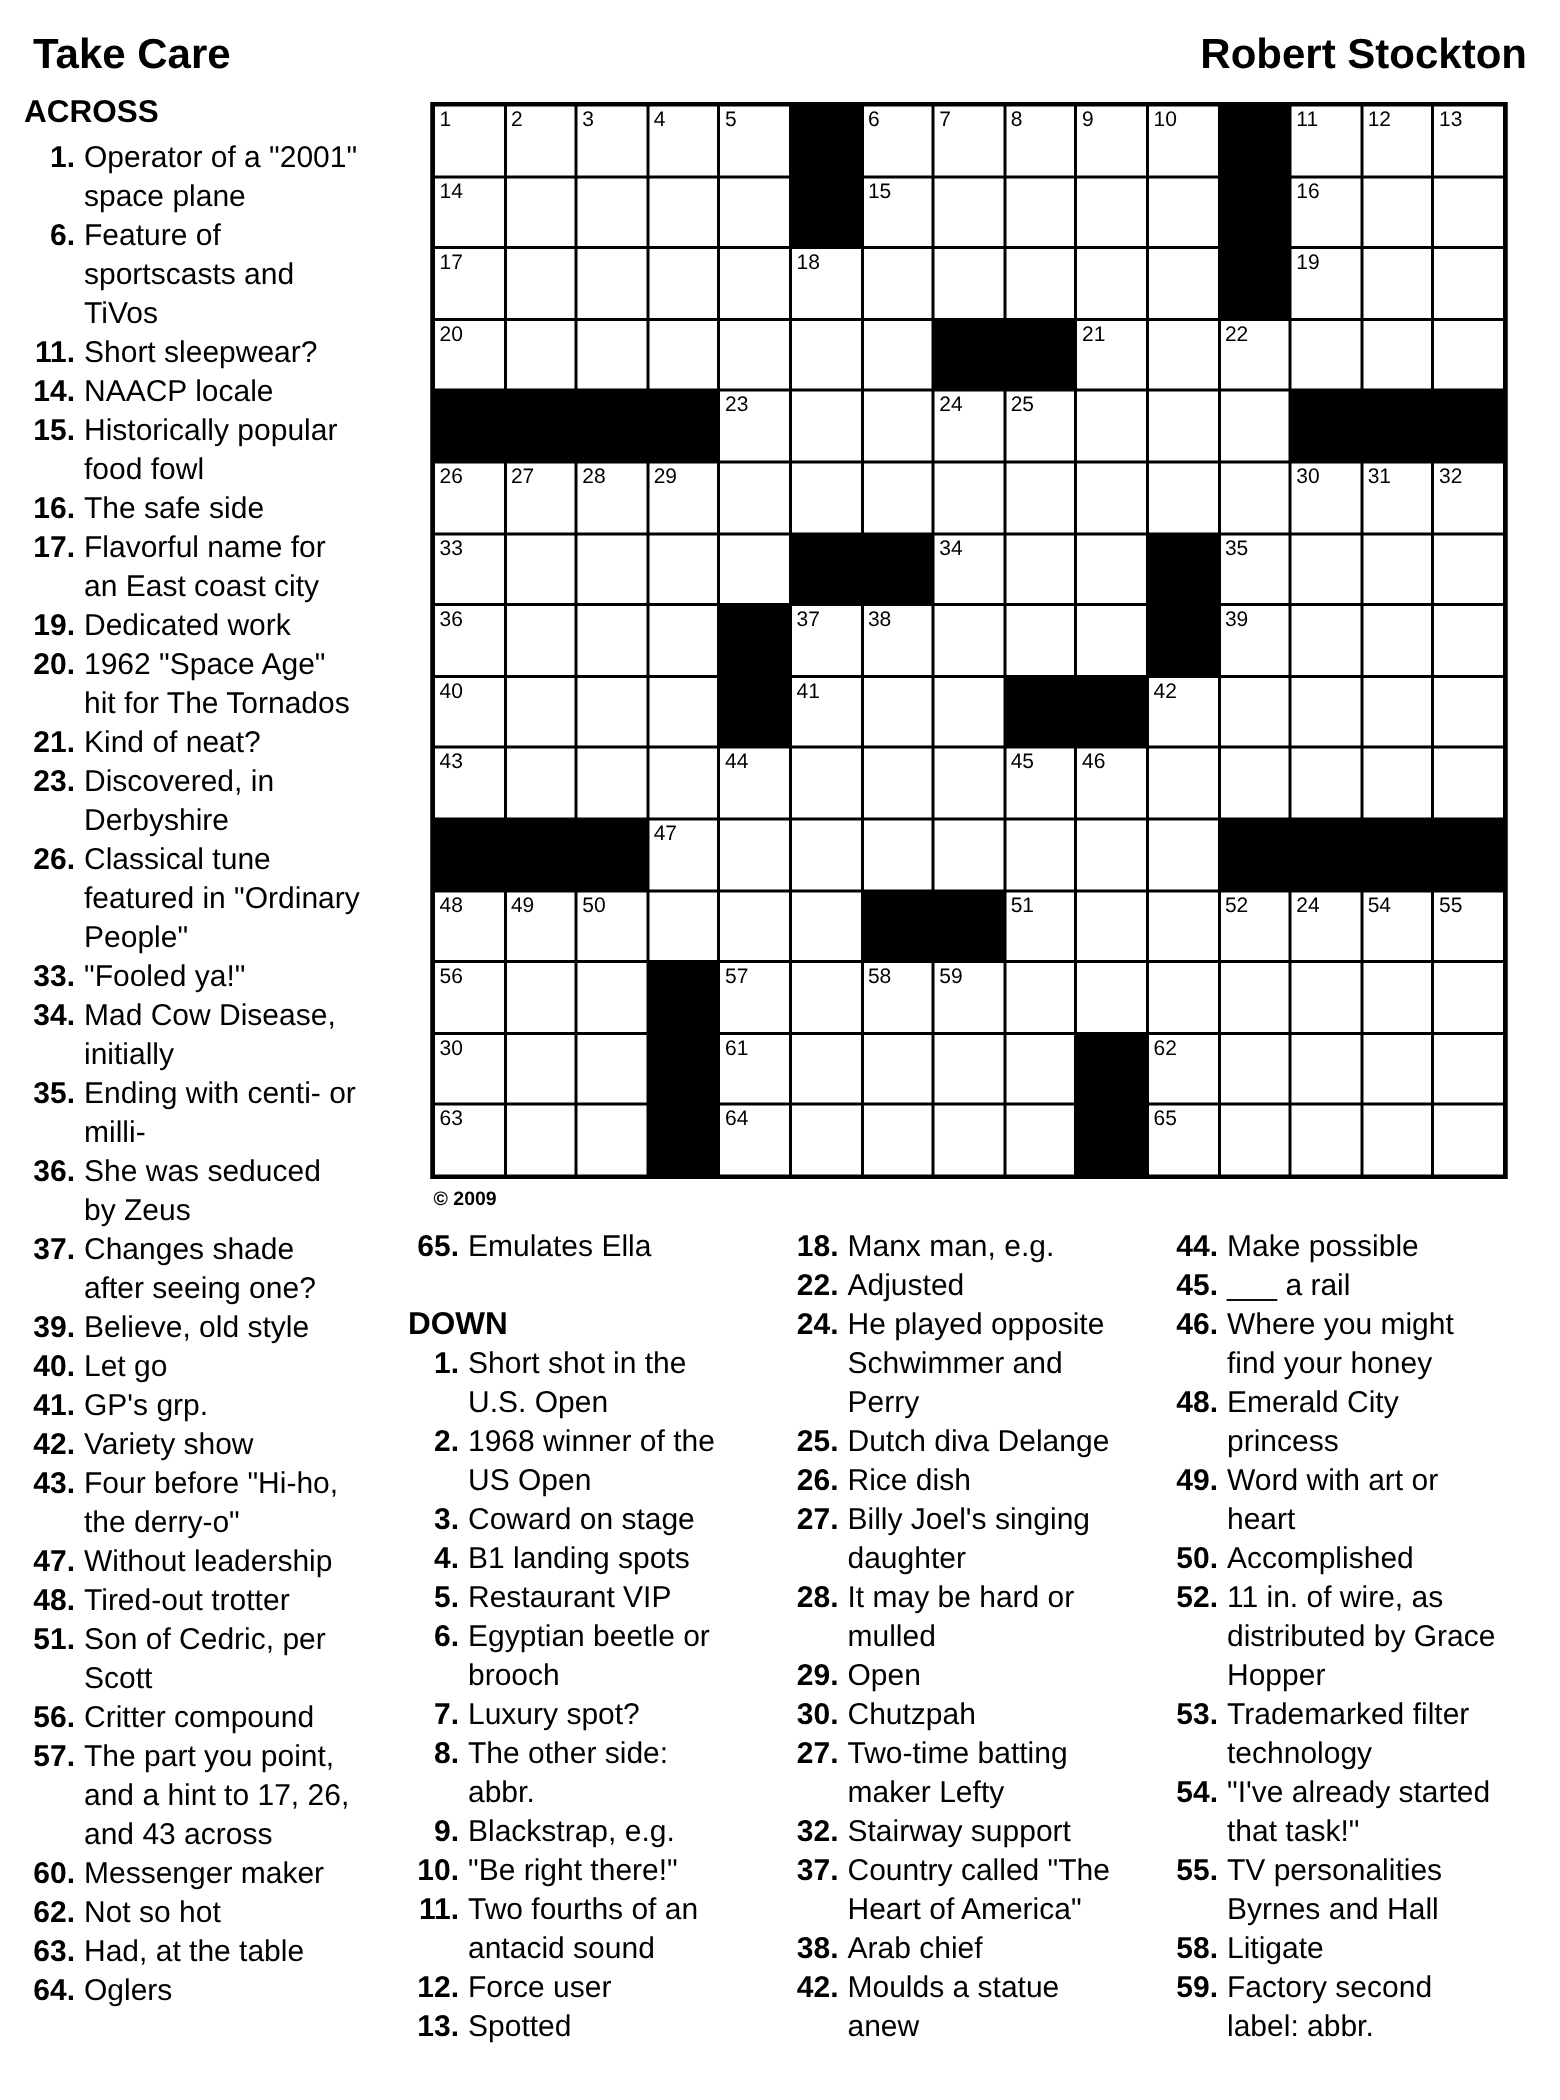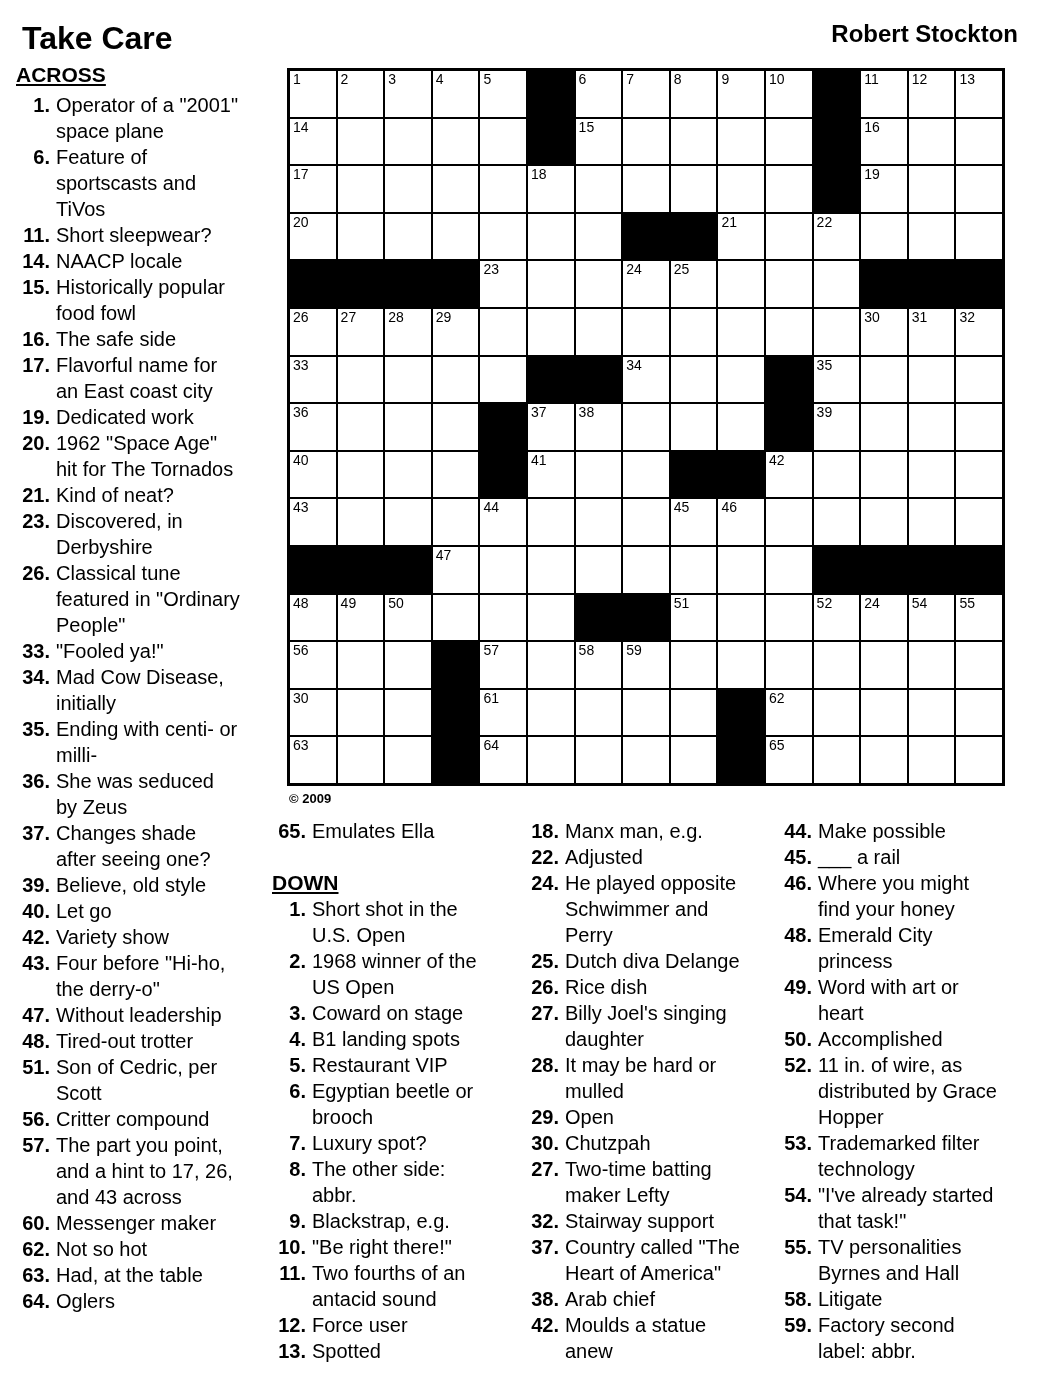--- a/index.html
+++ b/index.html
@@ -13,37 +13,36 @@
     position: relative;
     width: 1040px;
     height: 1400px;
     background: #fff;
     overflow: hidden;
   }
   .page-title {
     position: absolute;
     left: 22px;
     top: 20px;
-    font-size: 32px;
+    font-size: 28px;
     font-weight: bold;
     white-space: nowrap;
   }
   .page-author {
     position: absolute;
     right: 22px;
     top: 20px;
-    font-size: 24px;
+    font-size: 28px;
     font-weight: bold;
     white-space: nowrap;
   }
   .list-header {
     font-size: 21px;
     font-weight: bold;
     line-height: 26px;
-    text-decoration: underline;
   }
   .clue {
     font-size: 20px;
     line-height: 26px;
     padding-left: 40px;
   }
   .clue .num {
     display: inline-block;
     width: 34px;
     margin-left: -40px;
@@ -122,20 +121,21 @@
         <div class="clue"><span class="num">21.</span><span class="txt">Kind of neat?</span></div>
         <div class="clue"><span class="num">23.</span><span class="txt">Discovered, in Derbyshire</span></div>
         <div class="clue"><span class="num">26.</span><span class="txt">Classical tune featured in "Ordinary People"</span></div>
         <div class="clue"><span class="num">33.</span><span class="txt">"Fooled ya!"</span></div>
         <div class="clue"><span class="num">34.</span><span class="txt">Mad Cow Disease, initially</span></div>
         <div class="clue"><span class="num">35.</span><span class="txt">Ending with centi- or milli-</span></div>
         <div class="clue"><span class="num">36.</span><span class="txt">She was seduced by Zeus</span></div>
         <div class="clue"><span class="num">37.</span><span class="txt">Changes shade after seeing one?</span></div>
         <div class="clue"><span class="num">39.</span><span class="txt">Believe, old style</span></div>
         <div class="clue"><span class="num">40.</span><span class="txt">Let go</span></div>
+        <div class="clue"><span class="num">41.</span><span class="txt">GP's grp.</span></div>
         <div class="clue"><span class="num">42.</span><span class="txt">Variety show</span></div>
         <div class="clue"><span class="num">43.</span><span class="txt">Four before "Hi-ho, the derry-o"</span></div>
         <div class="clue"><span class="num">47.</span><span class="txt">Without leadership</span></div>
         <div class="clue"><span class="num">48.</span><span class="txt">Tired-out trotter</span></div>
         <div class="clue"><span class="num">51.</span><span class="txt">Son of Cedric, per Scott</span></div>
         <div class="clue"><span class="num">56.</span><span class="txt">Critter compound</span></div>
         <div class="clue"><span class="num">57.</span><span class="txt">The part you point, and a hint to 17, 26, and 43 across</span></div>
         <div class="clue"><span class="num">60.</span><span class="txt">Messenger maker</span></div>
         <div class="clue"><span class="num">62.</span><span class="txt">Not so hot</span></div>
         <div class="clue"><span class="num">63.</span><span class="txt">Had, at the table</span></div>

